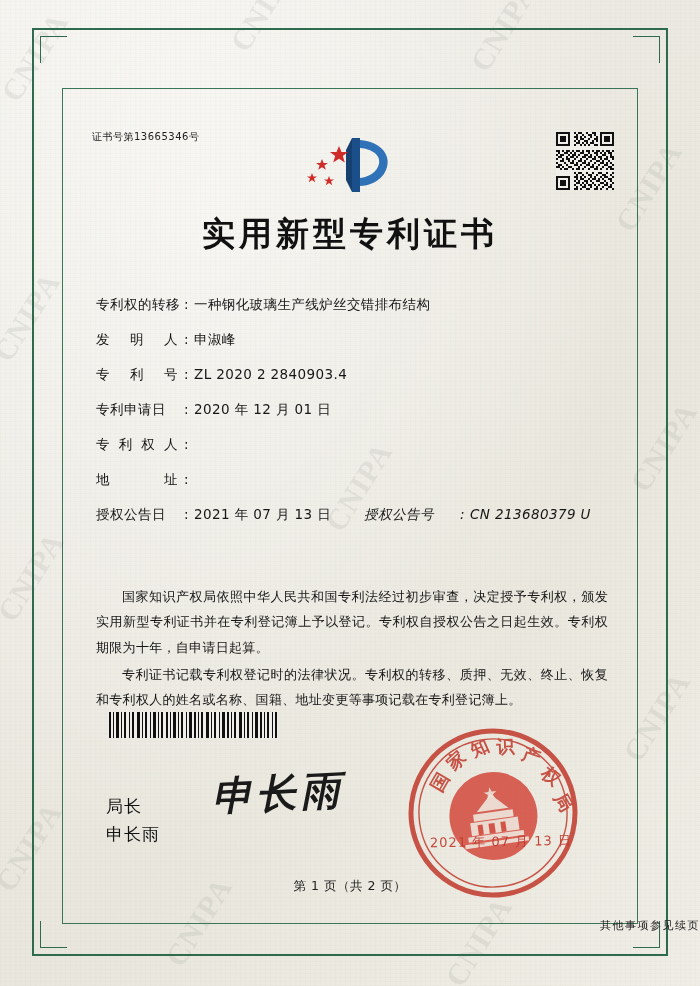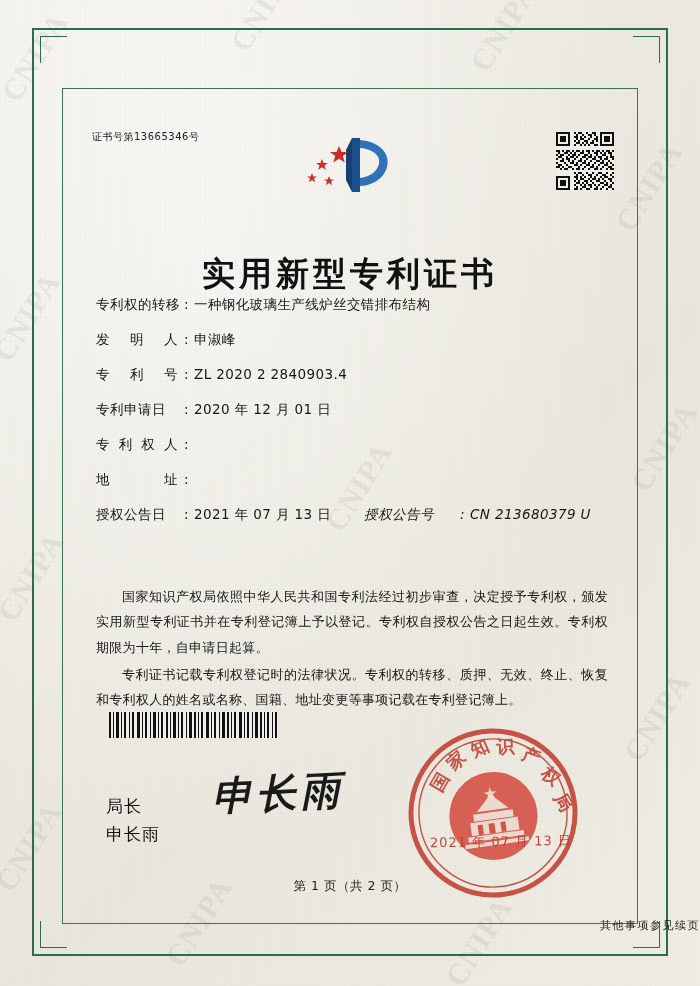--- a/index.html
+++ b/index.html
@@ -101,21 +101,20 @@
 
   #title {
     position: absolute;
     top: 212px; left: 0; right: 0;
     text-align: center;
     font-family: "DejaVu Sans", "Liberation Sans", sans-serif;
     font-weight: bold;
     font-size: 33px;
     letter-spacing: 4px;
     color: #111;
-    margin-top: 40px;
   }
 
   
   #fields {
     position: absolute;
     left: 96px; right: 90px; top: 295px;
   }
   .field-row {
     display: flex;
     align-items: baseline;

